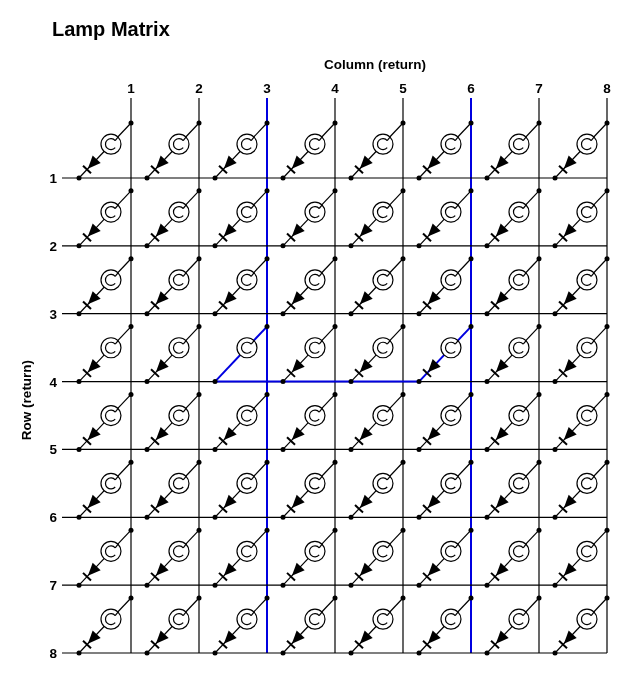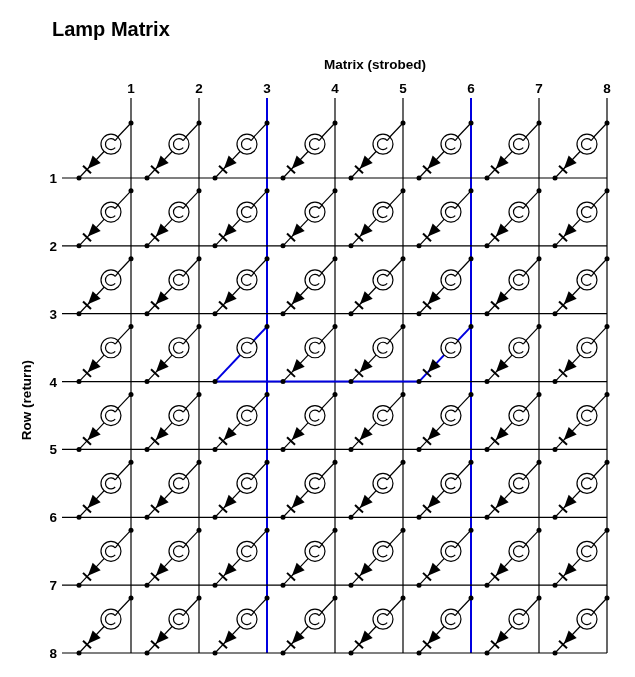--- a/index.html
+++ b/index.html
@@ -13,21 +13,21 @@
             transform:translate(-50%,-50%) rotate(-90deg);
             font-size:13.5px;font-weight:bold;color:#000;white-space:nowrap;}
   svg{position:absolute;left:0;top:0;}
   svg text{font-family:"Liberation Sans", sans-serif;font-weight:bold;font-size:13.5px;fill:#000;}
 </style>
 </head>
 <body>
 
 <div class="canvas">
   <div class="title">Lamp Matrix</div>
-  <div class="col-axis">Matrix (strobed)</div>
+  <div class="col-axis">Column (return)</div>
   <div class="row-axis">Row (return)</div>
   <svg id="schematic" width="635" height="677" viewBox="0 0 635 677">
       <line x1="131" y1="98" x2="131" y2="653" stroke="#000000" stroke-width="1.2"></line>
       <line x1="199" y1="98" x2="199" y2="653" stroke="#000000" stroke-width="1.2"></line>
       <line x1="267" y1="98" x2="267" y2="653" stroke="#0000E0" stroke-width="2"></line>
       <line x1="335" y1="98" x2="335" y2="653" stroke="#000000" stroke-width="1.2"></line>
       <line x1="403" y1="98" x2="403" y2="653" stroke="#000000" stroke-width="1.2"></line>
       <line x1="471" y1="98" x2="471" y2="653" stroke="#0000E0" stroke-width="2"></line>
       <line x1="539" y1="98" x2="539" y2="653" stroke="#000000" stroke-width="1.2"></line>
       <line x1="607" y1="98" x2="607" y2="653" stroke="#000000" stroke-width="1.2"></line>

